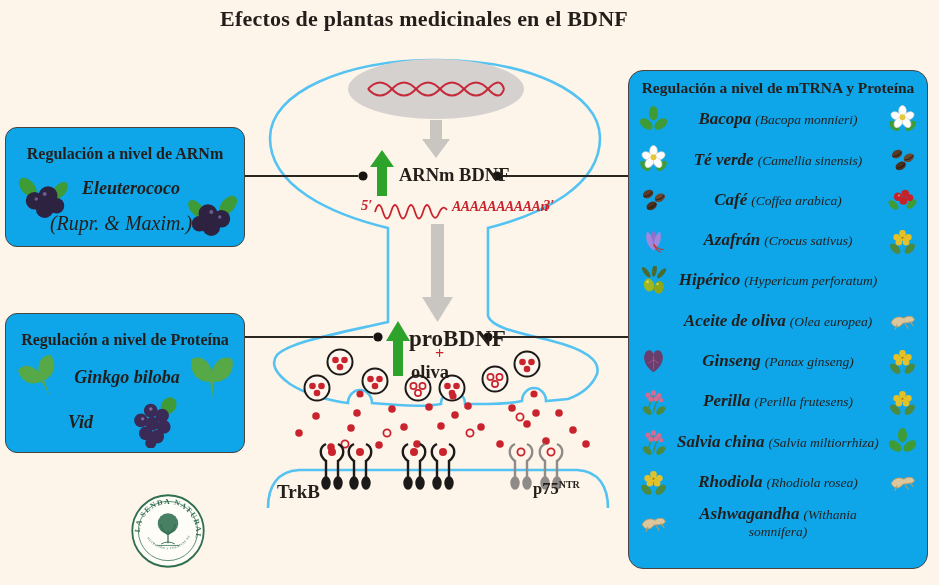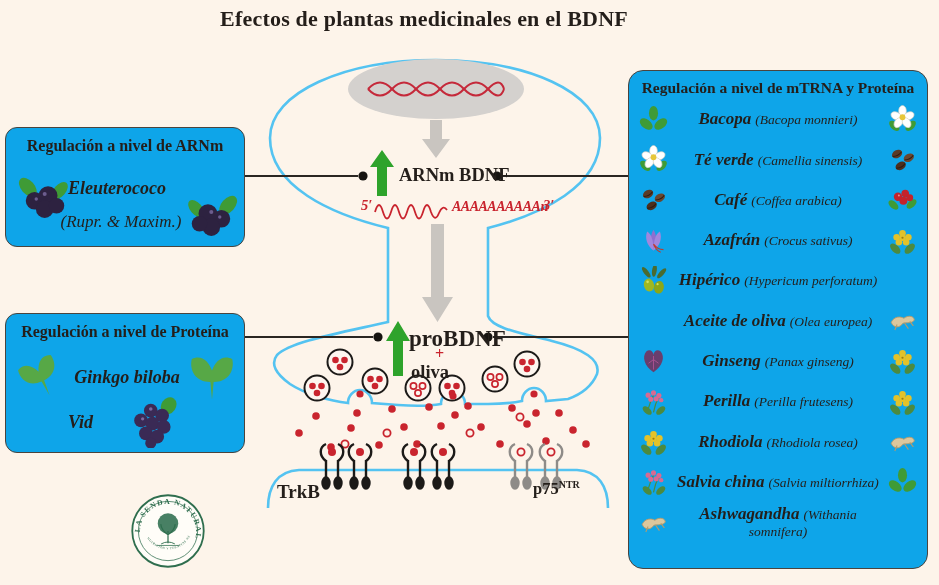--- a/index.html
+++ b/index.html
@@ -6,21 +6,21 @@
   body{width:939px;height:585px;overflow:hidden;
        font-family:"Liberation Serif","DejaVu Serif",serif;color:#241e1a;}
   .canvas{position:relative;width:939px;height:585px;background:#fdf4ea;}
   .abs{position:absolute;}
   .title{left:144px;top:6px;width:560px;text-align:center;
          font-size:22px;font-weight:700;letter-spacing:.2px;}
   .box{position:absolute;border:1.7px solid #4a443e;border-radius:12px;background:#0ea5e9;}
   .box1{left:5px;top:127px;width:238px;height:118px;}
   .box2{left:5px;top:313px;width:238px;height:138px;}
   .rbox{left:628px;top:70px;width:298px;height:497px;border-radius:15px;}
-  .bx-title{text-align:center;font-weight:700;font-size:16px;margin-top:9px;}
+  .bx-title{text-align:center;font-weight:700;font-size:16px;margin-top:17px;}
   .rb-title{text-align:center;font-weight:700;font-size:15.5px;margin:8px 4px 2px 4px;}
   .pname{font-style:italic;font-weight:600;font-size:17px;margin-top:18px;}
   .platin{font-style:italic;font-size:13.5px;}
   .prow{display:flex;align-items:center;height:40.3px;padding:0 8px;}
   .pic{width:33px;display:flex;justify-content:center;align-items:center;}
   .ptext{flex:1;text-align:center;line-height:1.05;}
   .i29{width:29px;height:29px;}
   .i46{width:46px;height:46px;}
   .i54{width:54px;height:54px;}
   .lbl{position:absolute;font-weight:600;white-space:nowrap;}
@@ -339,25 +339,25 @@
   <div class="abs lbl" style="left:277px;top:481px;font-size:19px;font-weight:600;">TrkB</div>
   <div class="abs lbl" style="left:533px;top:479px;font-size:16.5px;font-weight:600;"><span>p75</span><sup class="ntr">NTR</sup></div>
 
   <div class="abs title">Efectos de plantas medicinales en el BDNF</div>
 
   <div class="box box1">
     <div class="bx-title">Regulación a nivel de ARNm</div>
     <svg class="abs i54" style="left:10px;top:44px;" viewBox="0 0 32 32">
         <use href="#s-berries"></use>
       </svg>
-    <div class="abs" style="left:62px;top:50px;width:126px;text-align:left;font-style:italic;font-weight:600;font-size:18px;">Eleuterococo</div>
+    <div class="abs" style="left:62px;top:50px;width:126px;text-align:center;font-style:italic;font-weight:600;font-size:18px;">Eleuterococo</div>
     <svg class="abs i54" style="left:180px;top:62px;transform:scaleX(-1);" viewBox="0 0 32 32">
         <use href="#s-berries"></use>
       </svg>
-    <div class="abs" style="left:30px;top:84px;width:170px;text-align:center;font-style:italic;font-size:17px;">(Rupr. &amp; Maxim.)</div>
+    <div class="abs" style="left:30px;top:84px;width:170px;text-align:center;font-style:italic;font-size:20px;">(Rupr. &amp; Maxim.)</div>
   </div>
 
   <div class="box box2">
     <div class="bx-title">Regulación a nivel de Proteína</div>
     <svg class="abs i46" style="left:12px;top:40px;" viewBox="0 0 32 32">
         <use href="#s-ginkgo" transform="rotate(-25 16 16)"></use>
       </svg>
     <div class="abs" style="left:58px;top:53px;width:126px;text-align:center;font-style:italic;font-weight:600;font-size:18px;">Ginkgo biloba</div>
     <svg class="abs" style="left:180px;top:32px;width:52px;height:62px;" viewBox="0 0 32 32">
         <use href="#s-ginkgo"></use>
@@ -471,42 +471,42 @@
         <span class="platin">(Perilla frutesens)</span></span>
       <span class="pic">
           <svg class="i29" viewBox="0 0 32 32">
             <use href="#s-yflower"></use>
           </svg>
         </span>
     </div>
     <div class="prow">
       <span class="pic">
           <svg class="i29" viewBox="0 0 32 32">
+            <use href="#s-pflower"></use>
+          </svg>
+        </span>
+      <span class="ptext"><span class="pname">Salvia china</span>
+        <span class="platin">(Salvia miltiorrhiza)</span></span>
+      <span class="pic">
+          <svg class="i29" viewBox="0 0 32 32">
+            <use href="#s-leaf3"></use>
+          </svg>
+        </span>
+    </div>
+    <div class="prow">
+      <span class="pic">
+          <svg class="i29" viewBox="0 0 32 32">
             <use href="#s-yflower"></use>
           </svg>
         </span>
       <span class="ptext"><span class="pname">Rhodiola</span>
         <span class="platin">(Rhodiola rosea)</span></span>
       <span class="pic">
           <svg class="i29" viewBox="0 0 32 32">
             <use href="#s-root"></use>
-          </svg>
-        </span>
-    </div>
-    <div class="prow">
-      <span class="pic">
-          <svg class="i29" viewBox="0 0 32 32">
-            <use href="#s-pflower"></use>
-          </svg>
-        </span>
-      <span class="ptext"><span class="pname">Salvia china</span>
-        <span class="platin">(Salvia miltiorrhiza)</span></span>
-      <span class="pic">
-          <svg class="i29" viewBox="0 0 32 32">
-            <use href="#s-leaf3"></use>
           </svg>
         </span>
     </div>
     <div class="prow">
       <span class="pic">
           <svg class="i29" viewBox="0 0 32 32">
             <use href="#s-root"></use>
           </svg>
         </span>
       <span class="ptext"><span class="pname">Ashwagandha</span>

